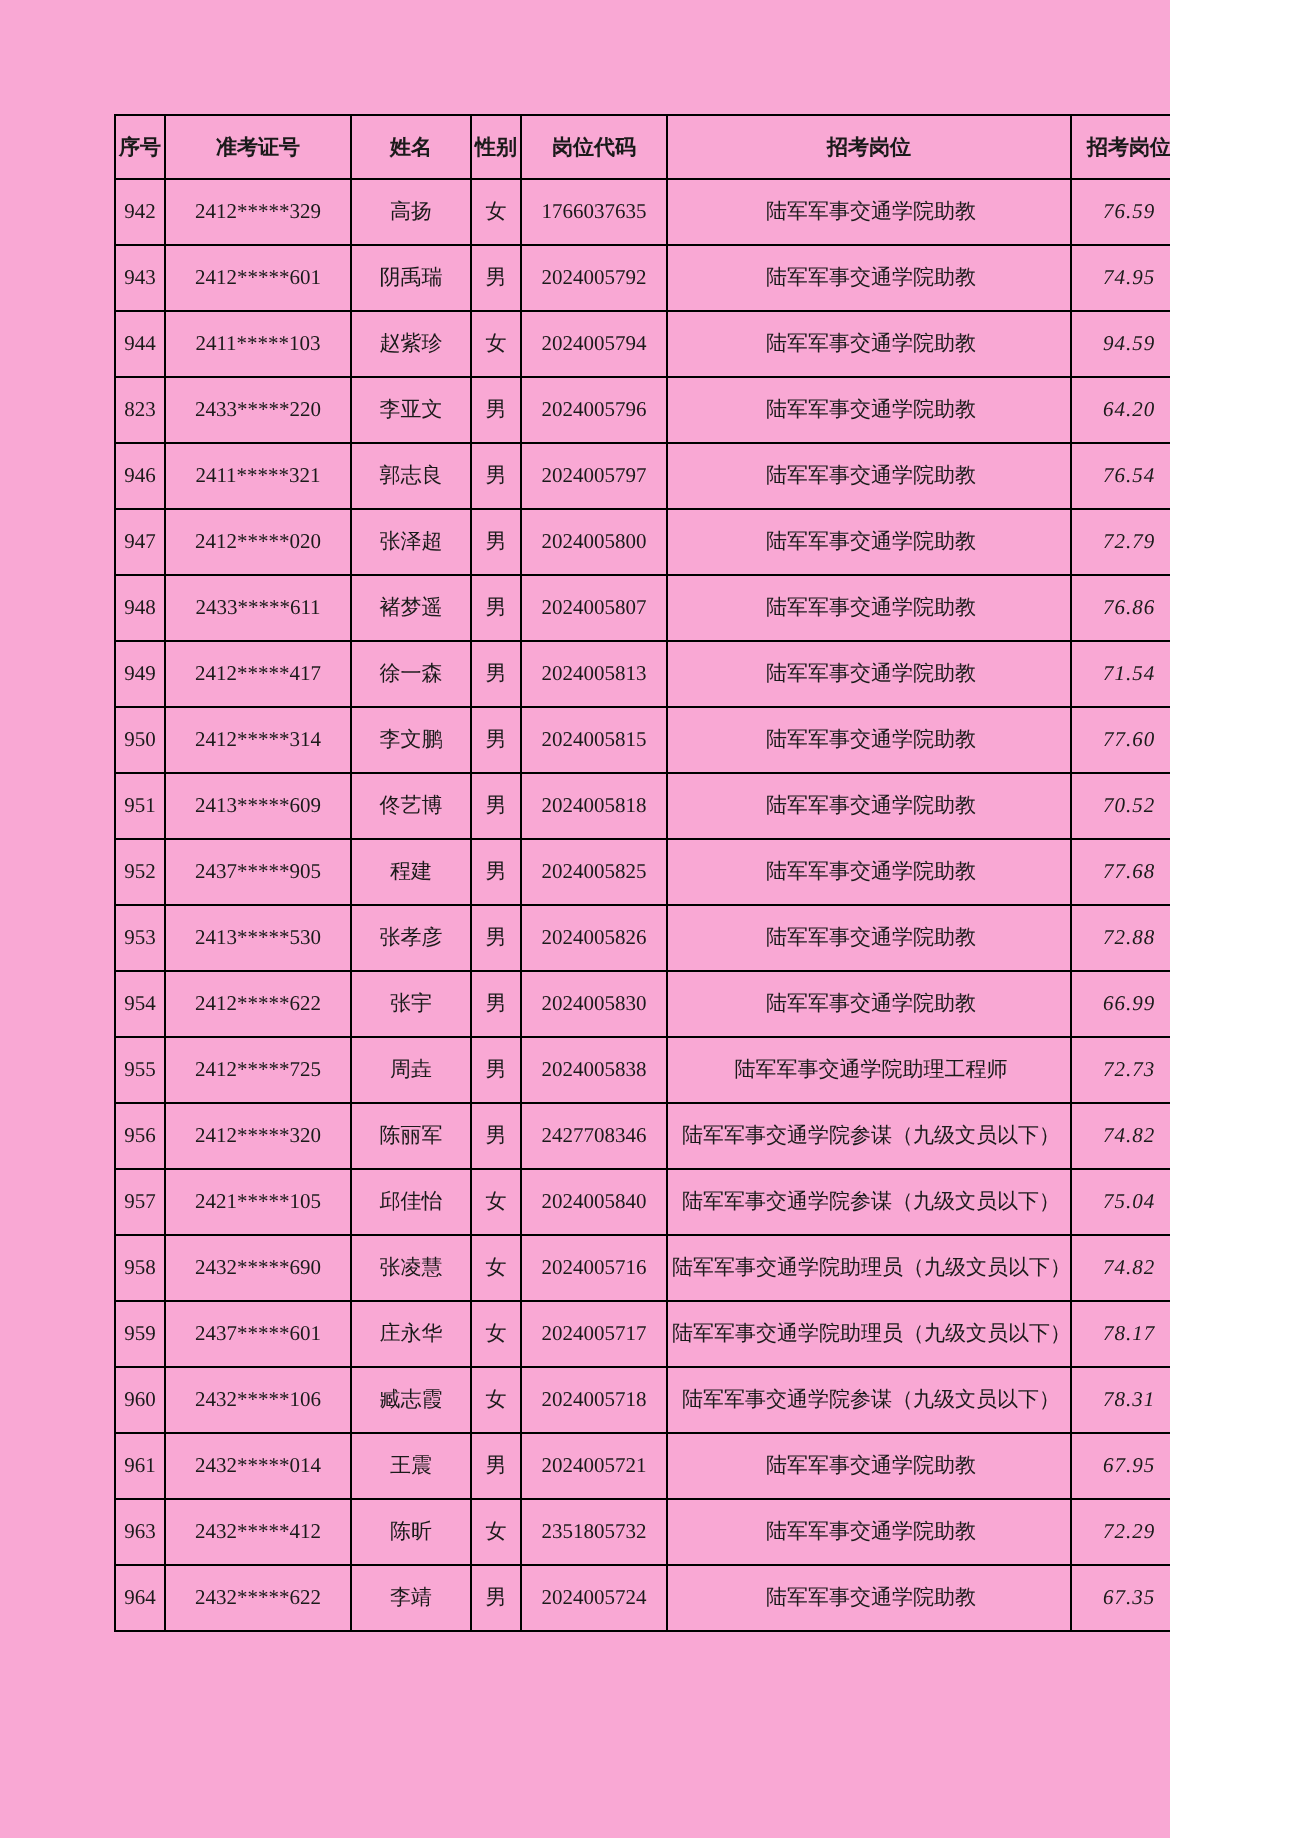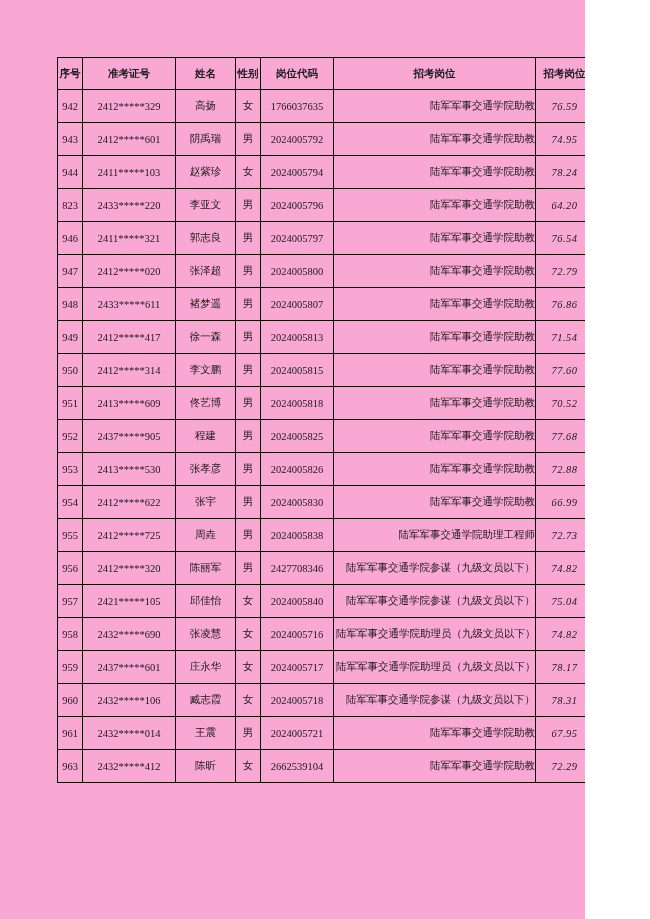--- a/index.html
+++ b/index.html
@@ -33,21 +33,21 @@
     padding: 0;
     overflow: hidden;
     white-space: nowrap;
     font-weight: normal;
   }
   table.score-table thead tr { height: 32px; }
   table.score-table tbody tr { height: 33px; }
   table.score-table th { font-weight: bold; }
   
   table.score-table td:nth-child(6) {
-    text-align: right;
+    text-align: center;
     padding-left: 2px;
   }
   
   table.score-table td:nth-child(7) { letter-spacing: 0.5px; font-style: italic; }
   col.c-serial   { width: 25px; }
   col.c-ticket   { width: 93px; }
   col.c-name     { width: 60px; }
   col.c-gender   { width: 25px; }
   col.c-code     { width: 73px; }
   col.c-position { width: 202px; }
@@ -97,21 +97,21 @@
           <td>陆军军事交通学院助教</td>
           <td>74.95</td>
         </tr>
         <tr>
           <td>944</td>
           <td>2411*****103</td>
           <td>赵紫珍</td>
           <td>女</td>
           <td>2024005794</td>
           <td>陆军军事交通学院助教</td>
-          <td>78.24</td>
+          <td>94.59</td>
         </tr>
         <tr>
           <td>823</td>
           <td>2433*****220</td>
           <td>李亚文</td>
           <td>男</td>
           <td>2024005796</td>
           <td>陆军军事交通学院助教</td>
           <td>64.20</td>
         </tr>
@@ -257,19 +257,28 @@
           <td>男</td>
           <td>2024005721</td>
           <td>陆军军事交通学院助教</td>
           <td>67.95</td>
         </tr>
         <tr>
           <td>963</td>
           <td>2432*****412</td>
           <td>陈昕</td>
           <td>女</td>
-          <td>2662539104</td>
+          <td>2351805732</td>
           <td>陆军军事交通学院助教</td>
           <td>72.29</td>
+        </tr>
+        <tr>
+          <td>964</td>
+          <td>2432*****622</td>
+          <td>李靖</td>
+          <td>男</td>
+          <td>2024005724</td>
+          <td>陆军军事交通学院助教</td>
+          <td>67.35</td>
         </tr>
       </tbody>
   </table>
 </div>
 
 </body></html>

